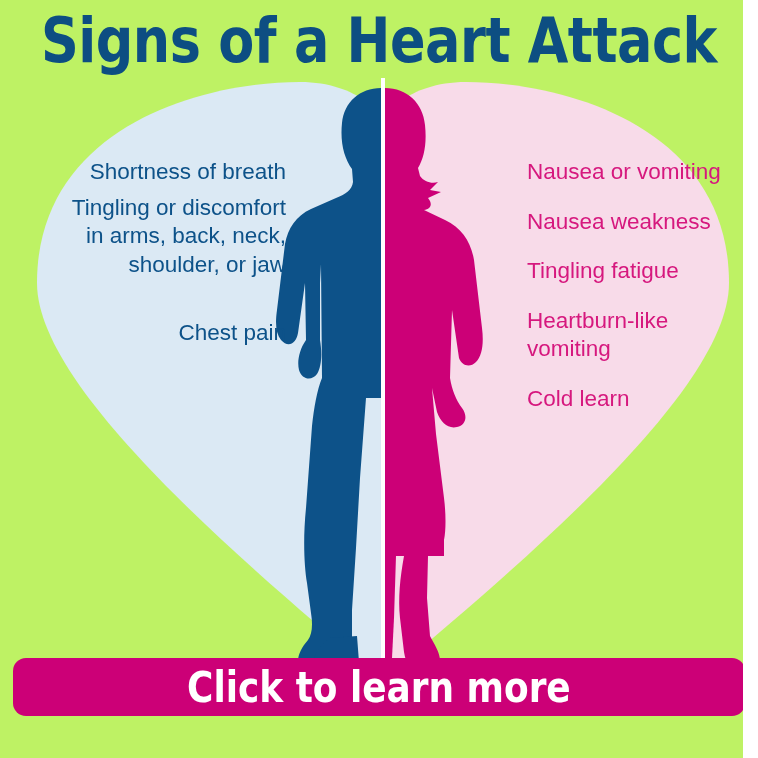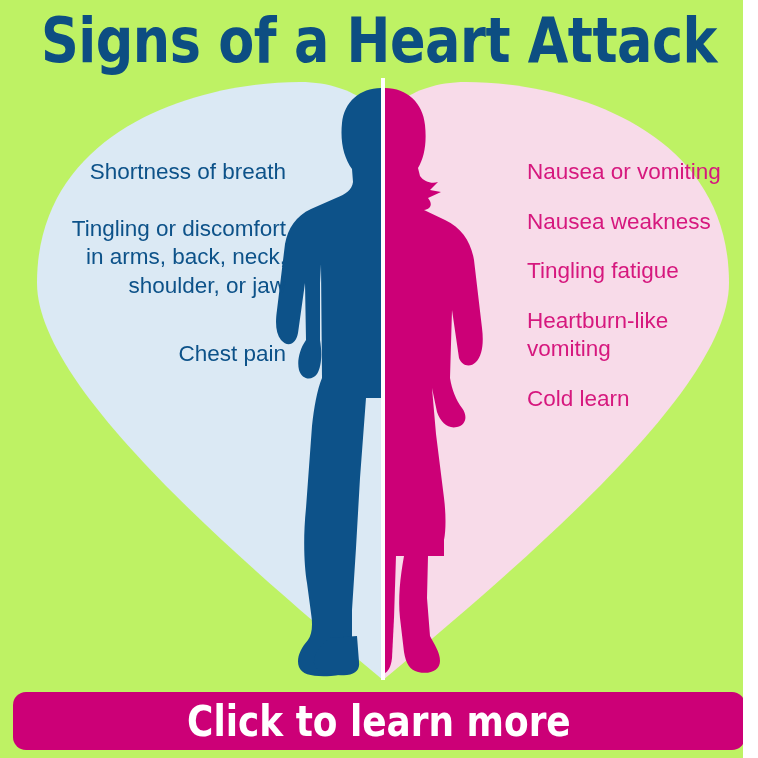--- a/index.html
+++ b/index.html
@@ -64,29 +64,29 @@
     top: 158px;
     width: 260px;
     text-align: left;
     color: #d6187e;
     margin-left: 40px;
   }
   .symptom {
     margin: 0 0 20px 0;
     white-space: pre-line;
   }
-  #left-col .symptom:nth-child(1) { margin-bottom: 28px; }
+  #left-col .symptom:nth-child(1) { margin-bottom: 7px; }
   #left-col .symptom:nth-child(2) { margin-bottom: 40px; }
   #right-col .symptom { margin-bottom: 21px; }
 
   
   #cta {
     position: absolute;
     left: 13px;
-    top: 692px;
+    top: 658px;
     width: 732px;
     height: 58px;
     background: #cc0077;
     border: none;
     border-radius: 13px;
     color: #ffffff;
     font-family: "Liberation Sans Narrow", "DejaVu Sans Condensed", "Liberation Sans", sans-serif;
     font-weight: bold;
     font-size: 42px;
     letter-spacing: 0px;

